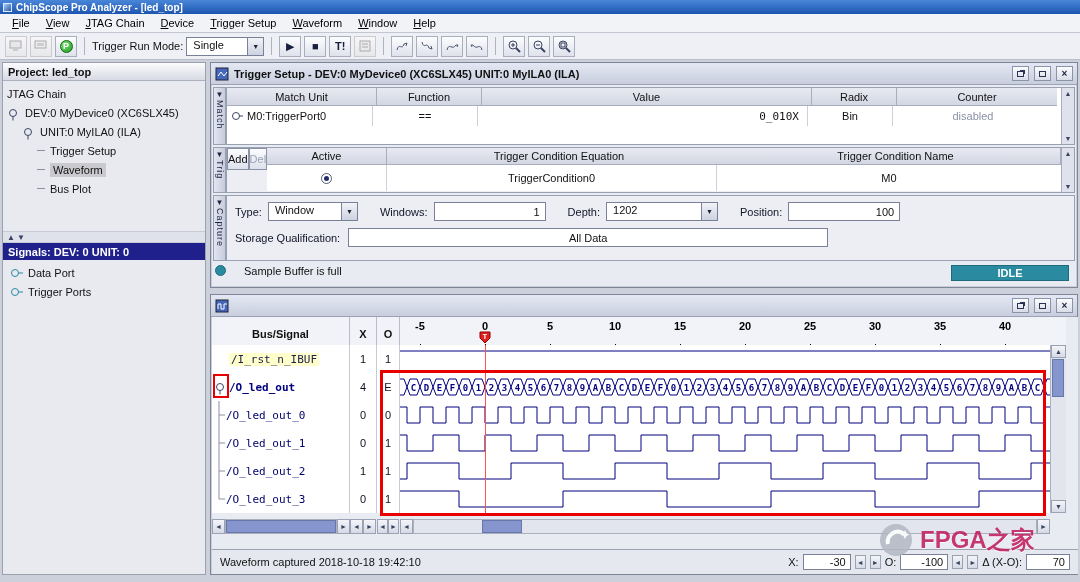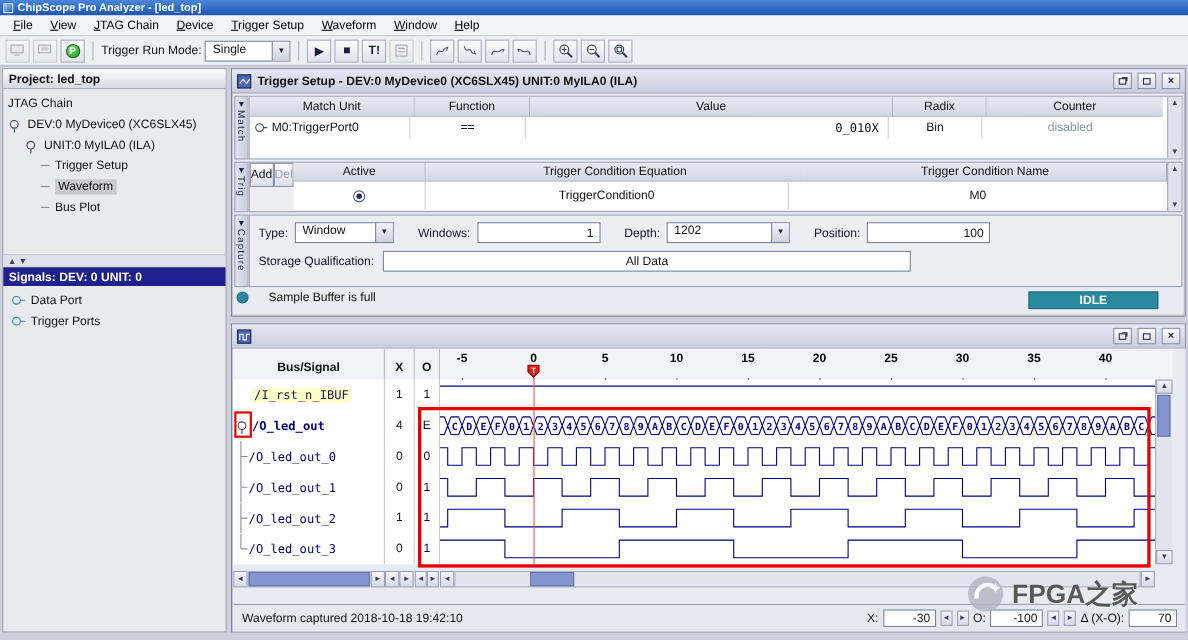--- a/index.html
+++ b/index.html
@@ -45,21 +45,21 @@
 .trow{display:flex;background:#fff}
 .tcell{border-right:1px solid #ccd0da;display:flex;align-items:center;height:20px}
 .center{justify-content:center}
 .right{justify-content:flex-end;padding-right:8px}
 .mono{font-family:"DejaVu Sans Mono",monospace}
 .btn{border:1px solid #8b93a6;background:linear-gradient(#fbfcfe,#dde1ec);display:flex;align-items:center;justify-content:center}
 .radio{width:11px;height:11px;border-radius:50%;border:1px solid #555e74;background:#fff;display:flex;align-items:center;justify-content:center}
 .radio i{width:5px;height:5px;border-radius:50%;background:#222a6e}
 .fld{height:19px;border:1px solid #7a8098;background:#fff;display:flex;align-items:center;padding:0 5px}
 .caplbl{color:#101426}
-#idle-box{margin-left:auto;margin-right:22px;width:118px;height:16px;background:#2a8ba0;border:1px solid #1c6c7e;color:#fff;font-weight:bold;display:flex;align-items:center;justify-content:center}
+#idle-box{margin-left:auto;margin-right:6px;width:118px;height:16px;background:#2a8ba0;border:1px solid #1c6c7e;color:#fff;font-weight:bold;display:flex;align-items:center;justify-content:center}
 .tealdot{width:11px;height:11px;border-radius:50%;background:#2a8ba0;border:1px solid #1c6c7e}
 
 #wave-content{position:absolute;left:1px;top:22px;width:866px;height:257px;background:#e9ebf2;overflow:hidden}
 #wave-header{position:absolute;left:0;top:0;width:854px;height:35px;background:#f2f3f8;border-bottom:1px solid #9aa2b4;display:flex;font-weight:bold}
 .hc{border-right:1px solid #b9bdc7;display:flex;align-items:center;justify-content:center}
 #ruler{position:relative;width:650px;overflow:hidden}
 .tick{position:absolute;bottom:0;width:1px;height:4px;background:#555}
 .tick.major{height:7px;background:#111}
 .tlabel{position:absolute;top:3px;transform:translateX(-50%);font-size:11px;font-weight:bold;color:#000}
 #wave-rows{position:absolute;left:0;top:28px;width:854px;height:168px;background:#fff}
@@ -80,21 +80,21 @@
 .hbtn{width:13px;height:15px;background:linear-gradient(#f4f5fa,#d6dae6);border:1px solid #9aa2b4;display:flex;align-items:center;justify-content:center;font-size:7px;color:#39425e}
 #wave-status{position:absolute;left:0;top:232px;width:866px;height:25px;background:#e6e8f0;border-top:1px solid #9aa2b4;display:flex;align-items:center;padding:0 8px;gap:4px}
 .sfld{height:16px;border:1px solid #7a8098;background:#fff;display:flex;align-items:center;justify-content:flex-end;padding:0 4px}
 .spinbtn{width:11px;height:14px;border:1px solid #9aa2b4;background:linear-gradient(#f4f5fa,#d6dae6);display:flex;align-items:center;justify-content:center;font-size:7px;color:#39425e}
 
 #cursor-line{position:absolute;left:273px;top:28px;width:1px;height:168px;background:#ff5050;z-index:4}
 #red-rect-main{position:absolute;left:168px;top:53px;width:666px;height:146px;border:3px solid #e80000;z-index:5}
 #red-rect-handle{position:absolute;left:1px;top:57px;width:16px;height:24px;border:2px solid #e80000;z-index:5}
 #trigger-marker{position:absolute;left:267px;top:14px;z-index:5}
 #watermark{position:absolute;left:878px;top:518px;width:200px;height:44px;display:flex;align-items:center;gap:6px;z-index:50;opacity:.85}
-#watermark .wm-text{font-size:24px;font-weight:bold;color:#404040;text-shadow:0 1px 0 #fff}
+#watermark .wm-text{font-size:24px;font-weight:bold;color:#be185d;text-shadow:0 1px 0 #fff}
 </style>
 </head>
 <body>
 
 <div id="app-titlebar">
   <span id="app-icon"></span>
   <span>ChipScope Pro Analyzer - [led_top]</span>
 </div>
 <div id="menu-bar">
     <span class="menu-item"><u>F</u>ile</span>

